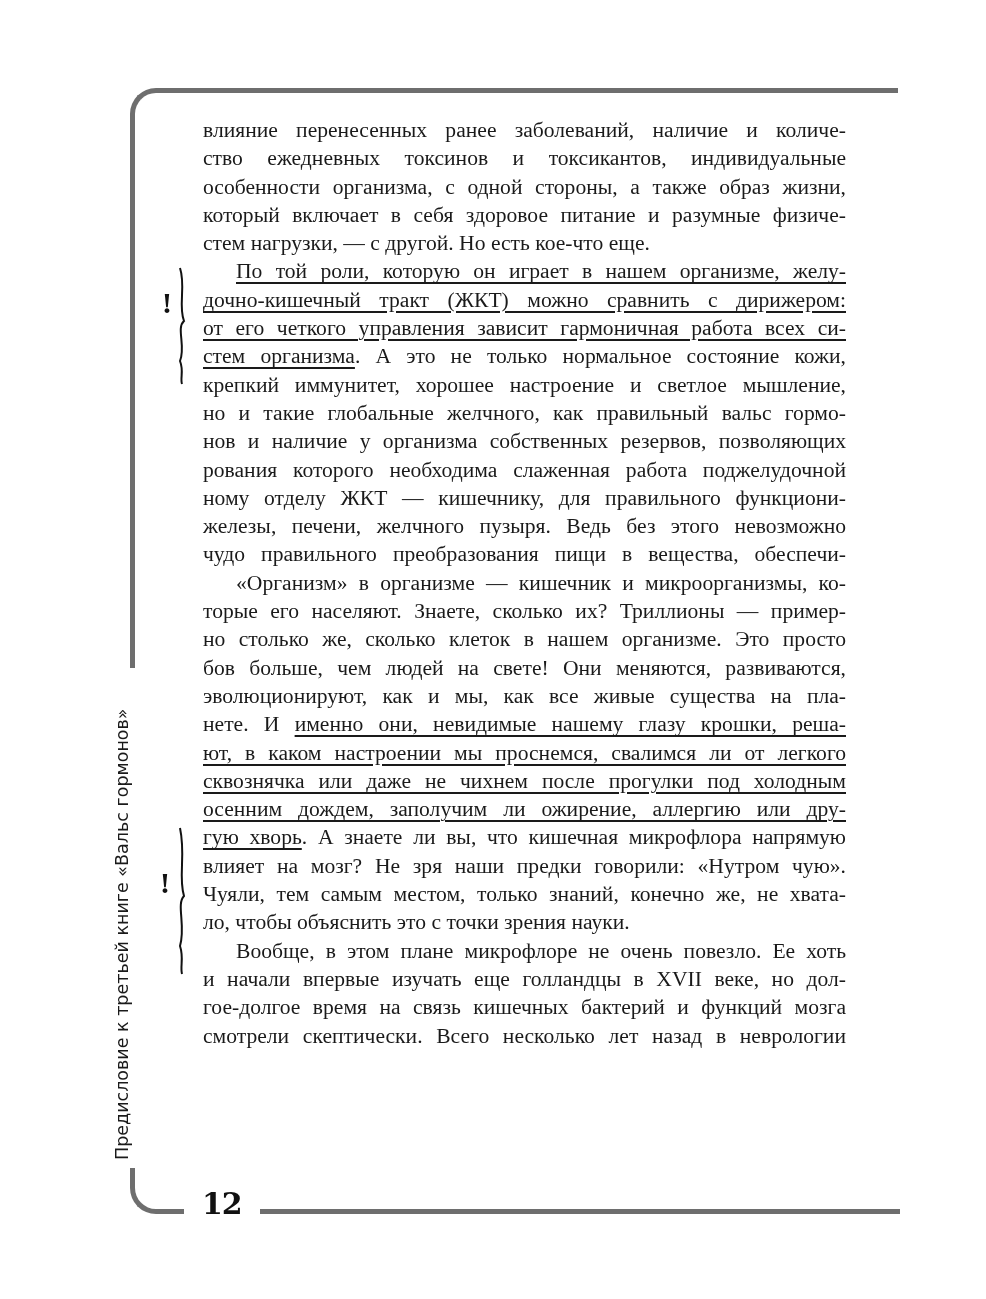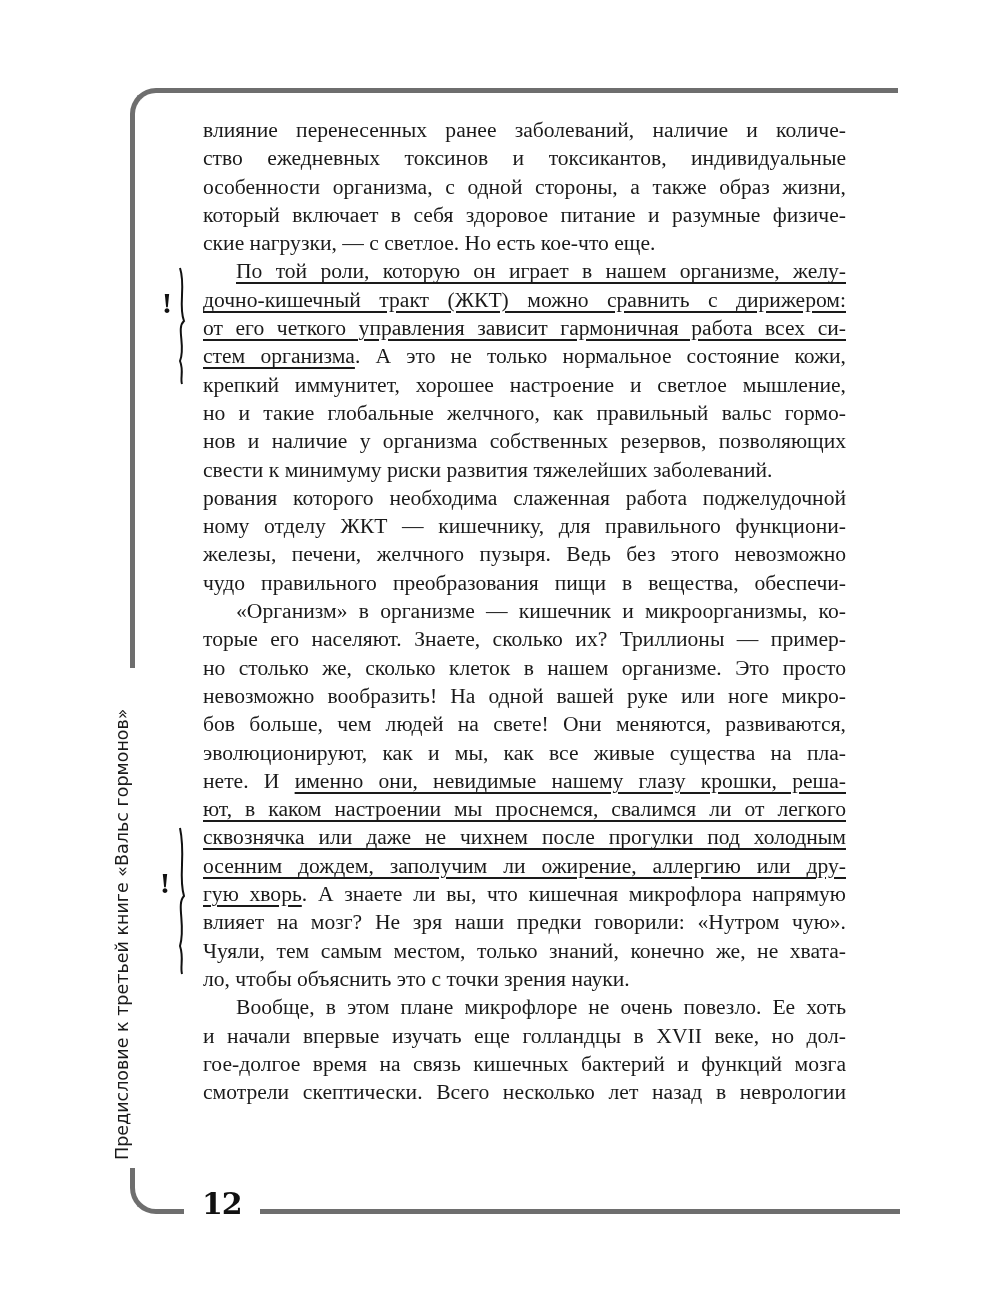--- a/index.html
+++ b/index.html
@@ -72,46 +72,44 @@
   </svg>
 </div>
 
 <div class="text">
 
   <div>
     <span class="line">влияние перенесенных ранее заболеваний, наличие и количе-</span>
     <span class="line">ство ежедневных токсинов и токсикантов, индивидуальные</span>
     <span class="line">особенности организма, с одной стороны, а также образ жизни,</span>
     <span class="line">который включает в себя здоровое питание и разумные физиче-</span>
-    <span class="line last">ские нагрузки, — с светлое. Но есть кое-что еще.</span>
+    <span class="line last">стем нагрузки, — с другой. Но есть кое-что еще.</span>
   </div>
 
   <div>
     <span class="line indent"><span class="u">По той роли, которую он играет в нашем организме, желу-</span></span>
     <span class="line"><span class="u">дочно-кишечный тракт (ЖКТ) можно сравнить с дирижером:</span></span>
     <span class="line"><span class="u">от его четкого управления зависит гармоничная работа всех си-</span></span>
     <span class="line"><span class="u">стем организма</span><span>. А это не только нормальное состояние кожи,</span></span>
     <span class="line">крепкий иммунитет, хорошее настроение и светлое мышление,</span>
     <span class="line">но и такие глобальные желчного, как правильный вальс гормо-</span>
     <span class="line">нов и наличие у организма собственных резервов, позволяющих</span>
-    <span class="line last">свести к минимуму риски развития тяжелейших заболеваний.</span>
   </div>
 
   <div>
     <span class="line">рования которого необходима слаженная работа поджелудочной</span>
     <span class="line">ному отделу ЖКТ — кишечнику, для правильного функциони-</span>
     <span class="line">железы, печени, желчного пузыря. Ведь без этого невозможно</span>
     <span class="line">чудо правильного преобразования пищи в вещества, обеспечи-</span>
   </div>
 
   <div>
     <span class="line indent">«Организм» в организме — кишечник и микроорганизмы, ко-</span>
     <span class="line">торые его населяют. Знаете, сколько их? Триллионы — пример-</span>
     <span class="line">но столько же, сколько клеток в нашем организме. Это просто</span>
-    <span class="line">невозможно вообразить! На одной вашей руке или ноге микро-</span>
     <span class="line">бов больше, чем людей на свете! Они меняются, развиваются,</span>
     <span class="line">эволюционируют, как и мы, как все живые существа на пла-</span>
     <span class="line"><span style="white-space:pre;">нете. И </span><span class="u">именно они, невидимые нашему глазу крошки, реша-</span></span>
     <span class="line"><span class="u">ют, в каком настроении мы проснемся, свалимся ли от легкого</span></span>
     <span class="line"><span class="u">сквознячка или даже не чихнем после прогулки под холодным</span></span>
     <span class="line"><span class="u">осенним дождем, заполучим ли ожирение, аллергию или дру-</span></span>
     <span class="line"><span class="u">гую хворь</span><span>. А знаете ли вы, что кишечная микрофлора напрямую</span></span>
     <span class="line">влияет на мозг? Не зря наши предки говорили: «Нутром чую».</span>
     <span class="line">Чуяли, тем самым местом, только знаний, конечно же, не хвата-</span>
     <span class="line last">ло, чтобы объяснить это с точки зрения науки.</span>

